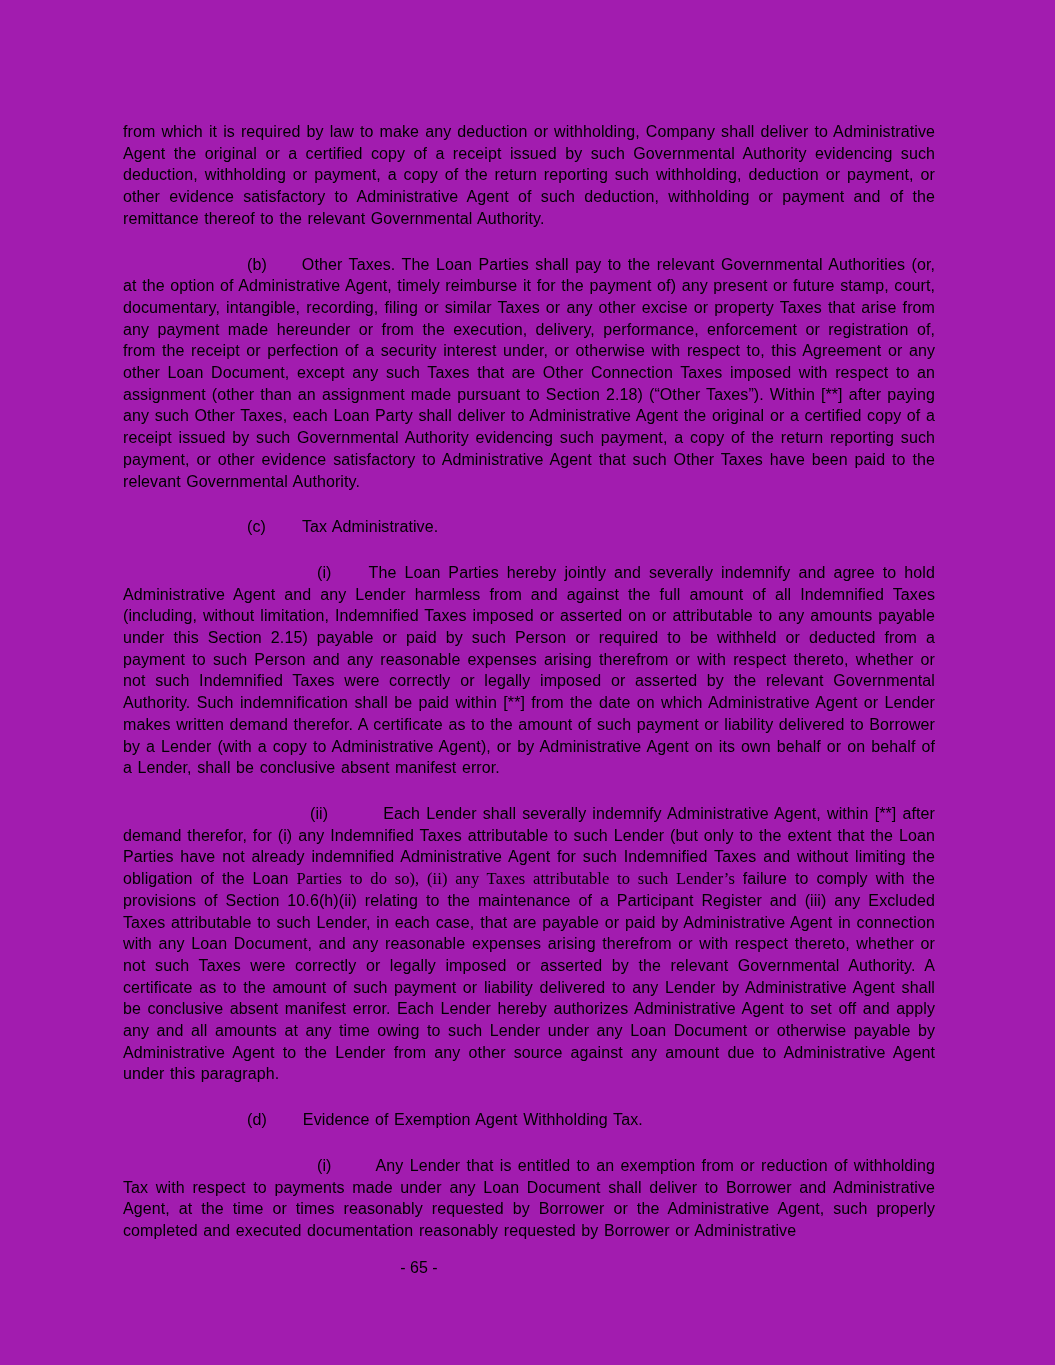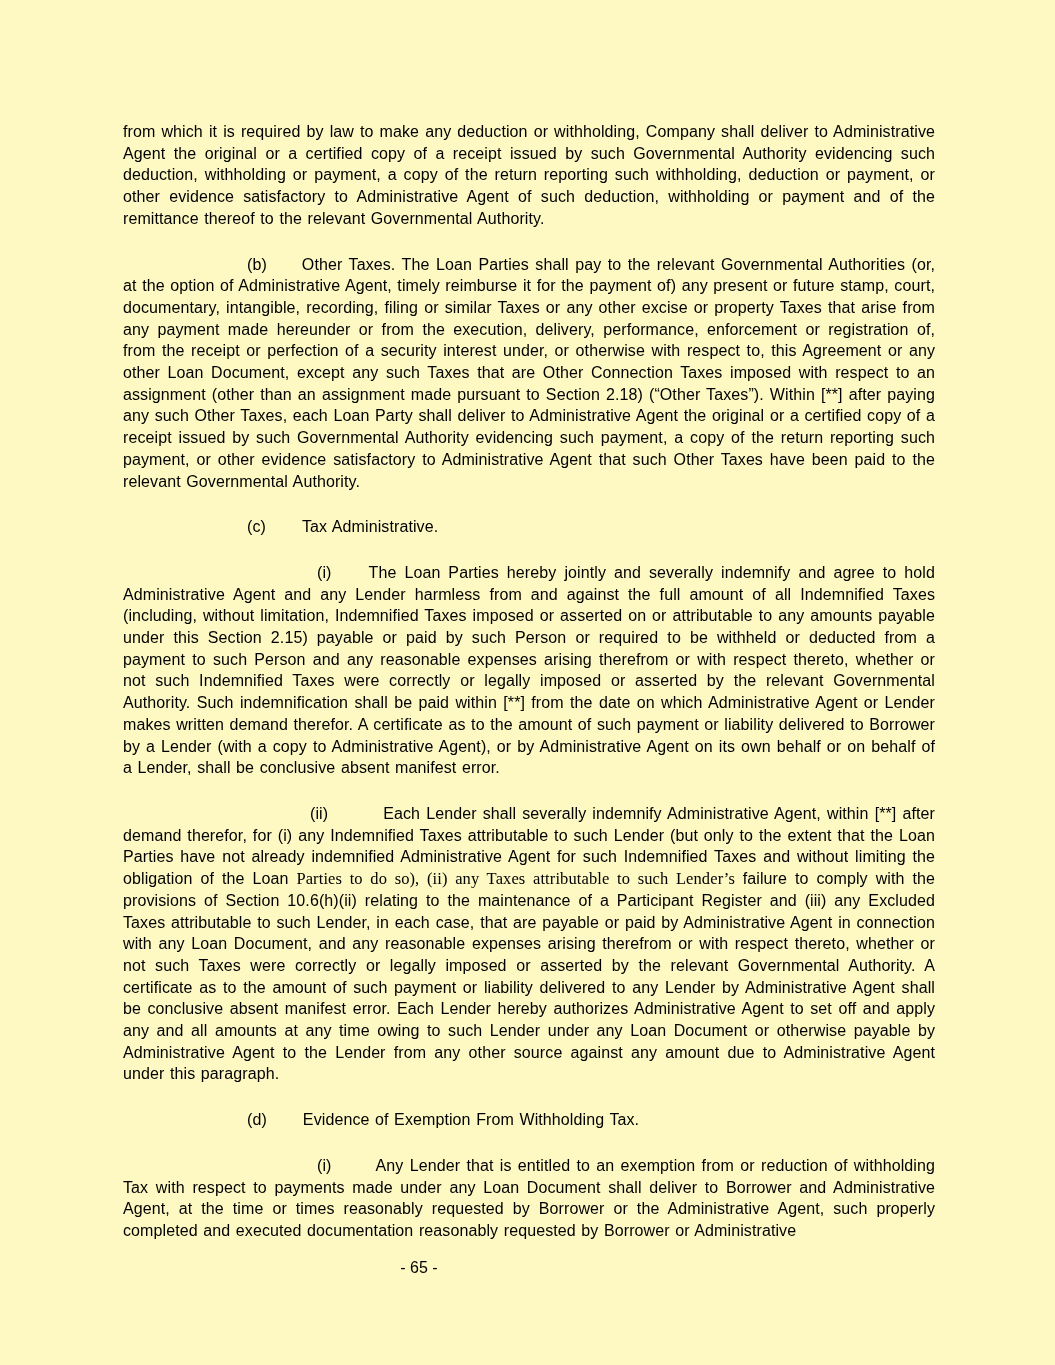--- a/index.html
+++ b/index.html
@@ -13,21 +13,21 @@
     position: relative;
     font-family: "Liberation Sans", sans-serif;
     color: #000000;
     overflow: hidden;
   }
   .sheet {
     position: absolute;
     left: 0; top: 0;
     width: 1055px;
     height: 1365px;
-    background: #fef9c3;
+    background: #a21caf;
   }
   .body-text {
     position: absolute;
     left: 123px;
     top: 121px;
     width: 812px;
   }
   p.para {
     margin: 0 0 24px 0;
     font-size: 16px;
@@ -64,17 +64,17 @@
 </head>
 <body>
 
 <div class="sheet">
   <div class="body-text">
     <p class="para"><span>from which it is required by law to make any deduction or withholding, Company shall deliver to Administrative Agent the original or a certified copy of a receipt issued by such Governmental Authority evidencing such deduction, withholding or payment, a copy of the return reporting such withholding, deduction or payment, or other evidence satisfactory to Administrative Agent of such deduction, withholding or payment and of the remittance thereof to the relevant Governmental Authority.</span></p>
     <p class="para"><span class="tab" style="width: 124px;"></span><span>(b)</span><span class="tab" style="width: 35px;"></span><span class="u">Other Taxes</span><span>.  The Loan Parties shall pay to the relevant Governmental Authorities (or, at the option of Administrative Agent, timely reimburse it for the payment of) any present or future stamp, court, documentary, intangible, recording, filing or similar Taxes or any other excise or property Taxes that arise from any payment made hereunder or from the execution, delivery, performance, enforcement or registration of, from the receipt or perfection of a security interest under, or otherwise with respect to, this Agreement or any other Loan Document, except any such Taxes that are Other Connection Taxes imposed with respect to an assignment (other than an assignment made pursuant to Section 2.18) (“</span><span class="u">Other Taxes</span><span>”).  Within [**] after paying any such Other Taxes, each Loan Party shall deliver to Administrative Agent the original or a certified copy of a receipt issued by such Governmental Authority evidencing such payment, a copy of the return reporting such payment, or other evidence satisfactory to Administrative Agent that such Other Taxes have been paid to the relevant Governmental Authority.</span></p>
     <p class="para heading"><span class="tab" style="width: 124px;"></span><span>(c)</span><span class="tab" style="width: 36px;"></span><span class="u">Tax Administrative</span><span>.</span></p>
     <p class="para"><span class="tab" style="width: 194px;"></span><span>(i)</span><span class="tab" style="width: 37px;"></span><span>The Loan Parties hereby jointly and severally indemnify and agree to hold Administrative Agent and any Lender harmless from and against the full amount of all Indemnified Taxes (including, without limitation, Indemnified Taxes imposed or asserted on or attributable to any amounts payable under this Section 2.15) payable or paid by such Person or required to be withheld or deducted from a payment to such Person and any reasonable expenses arising therefrom or with respect thereto, whether or not such Indemnified Taxes were correctly or legally imposed or asserted by the relevant Governmental Authority.  Such indemnification shall be paid within [**] from the date on which Administrative Agent or Lender makes written demand therefor.  A certificate as to the amount of such payment or liability delivered to Borrower by a Lender (with a copy to Administrative Agent), or by Administrative Agent on its own behalf or on behalf of a Lender, shall be conclusive absent manifest error.</span></p>
     <p class="para"><span class="tab" style="width: 187px;"></span><span>(ii)</span><span class="tab" style="width: 55px;"></span><span>Each Lender shall severally indemnify Administrative Agent, within [**] after demand therefor, for (i) any Indemnified Taxes attributable to such Lender (but only to the extent that the Loan Parties have not already indemnified Administrative Agent for such Indemnified Taxes and without limiting the obligation of the Loan </span><span class="serif">Parties to do so), (ii) any Taxes attributable to such Lender’s </span><span>failure to comply with the provisions of </span><span class="u">Section 10.6(h)(ii)</span><span> relating to the maintenance of a Participant Register and (iii) any Excluded Taxes attributable to such Lender, in each case, that are payable or paid by Administrative Agent in connection with any Loan Document, and any reasonable expenses arising therefrom or with respect thereto, whether or not such Taxes were correctly or legally imposed or asserted by the relevant Governmental Authority.  A certificate as to the amount of such payment or liability delivered to any Lender by Administrative Agent shall be conclusive absent manifest error.  Each Lender hereby authorizes Administrative Agent to set off and apply any and all amounts at any time owing to such Lender under any Loan Document or otherwise payable by Administrative Agent to the Lender from any other source against any amount due to Administrative Agent under this paragraph.</span></p>
-    <p class="para heading"><span class="tab" style="width: 124px;"></span><span>(d)</span><span class="tab" style="width: 36px;"></span><span class="u">Evidence of Exemption From Withholding Tax</span><span>.</span></p>
+    <p class="para heading"><span class="tab" style="width: 124px;"></span><span>(d)</span><span class="tab" style="width: 36px;"></span><span class="u">Evidence of Exemption Agent Withholding Tax</span><span>.</span></p>
     <p class="para"><span class="tab" style="width: 194px;"></span><span>(i)</span><span class="tab" style="width: 44px;"></span><span>Any Lender that is entitled to an exemption from or reduction of withholding Tax with respect to payments made under any Loan Document shall deliver to Borrower and Administrative Agent, at the time or times reasonably requested by Borrower or the Administrative Agent, such properly completed and executed documentation reasonably requested by Borrower or Administrative</span></p>
   </div>
   <div class="page-footer">- 65 -</div>
 </div>
 
 </body></html>

